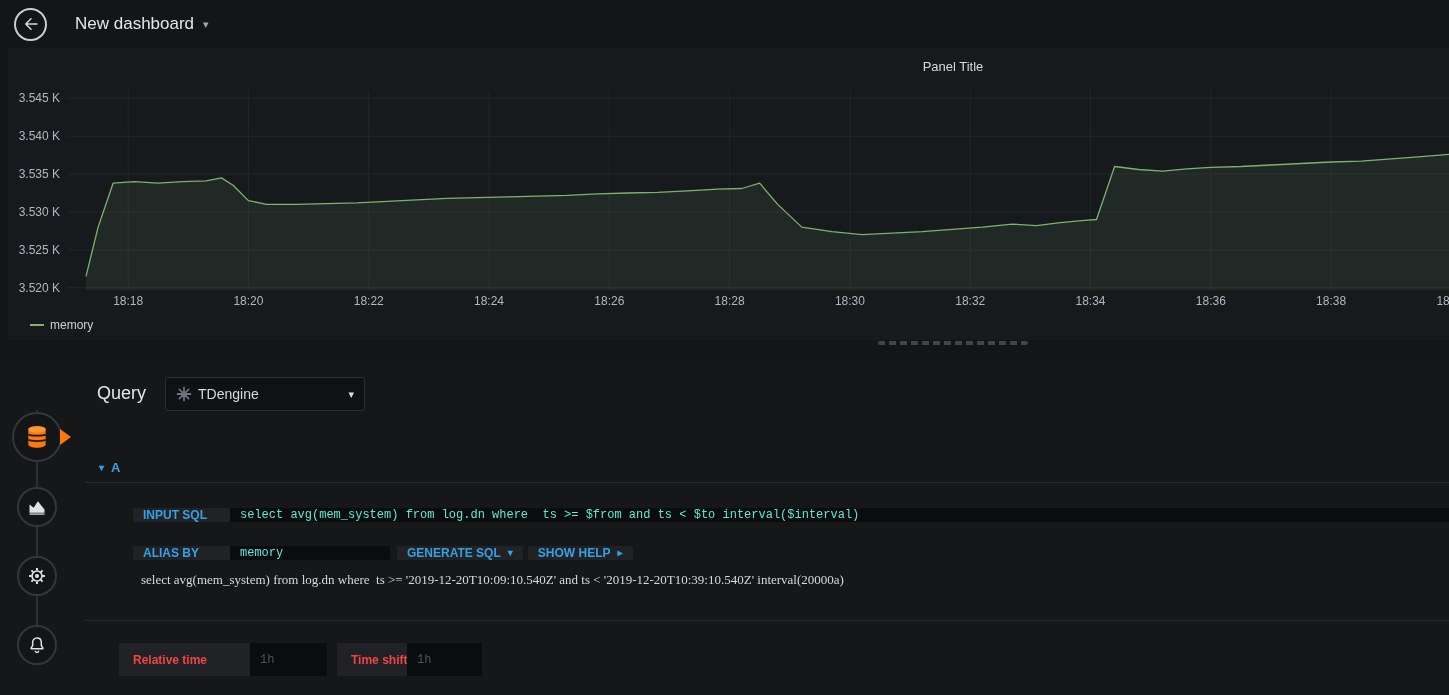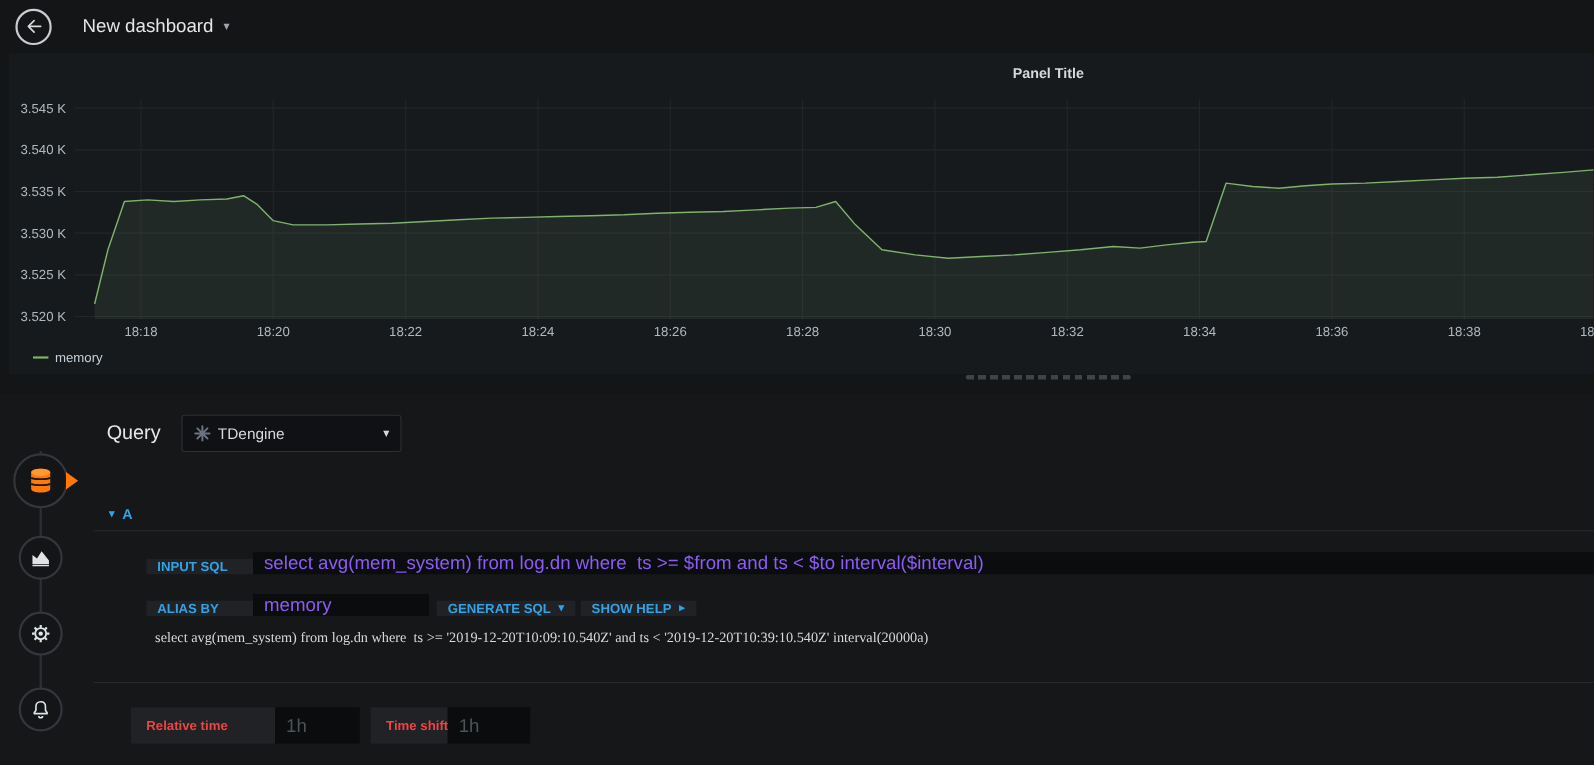--- a/index.html
+++ b/index.html
@@ -9,21 +9,21 @@
 
   
   .topbar{position:absolute;left:0;top:0;width:1449px;height:48px;display:flex;align-items:center;padding-left:14px}
   .back-btn{width:33px;height:33px;border-radius:50%;border:2px solid #c9ccd1;background:transparent;display:flex;align-items:center;justify-content:center;cursor:pointer;flex:0 0 auto}
   .dash-title{display:flex;align-items:center;gap:9px;margin-left:28px;cursor:pointer}
   .dash-title .t{font-size:17px;font-weight:500;color:#e4e6e8}
   .caret{color:#9fa6ad;font-size:11px;line-height:1}
 
   
   .panel{position:absolute;left:8px;top:48px;width:1441px;height:292px;background:#161a1d}
-  .panel-title{position:absolute;left:945px;top:11px;transform:translateX(-50%);font-size:13px;font-weight:700;color:#d8d9da;cursor:pointer;white-space:nowrap}
+  .panel-title{position:absolute;left:945px;top:11px;transform:translateX(-50%);font-size:13px;font-weight:400;color:#d8d9da;cursor:pointer;white-space:nowrap}
   #chart-svg{position:absolute;left:0;top:0;display:block}
   .legend{position:absolute;left:22px;top:270px;display:flex;align-items:center;font-size:12px;color:#c7d0d9}
   .legend-item{display:flex;align-items:center;cursor:pointer}
   .legend .swatch{display:inline-block;width:14px;height:2px;margin-right:6px;background:#7eb26d}
 
   .resize-handle{position:absolute;left:878px;top:341px;width:150px;height:4px;border-radius:2px;background:repeating-linear-gradient(90deg,#3f434a 0 7px,transparent 7px 11px);cursor:row-resize}
 
   
   .editor-bg{position:absolute;left:0;top:358px;width:1449px;height:337px;background:#161719}
 
@@ -46,21 +46,21 @@
   .d1{top:482px}.d2{top:620px}
   .row{position:absolute;display:flex;align-items:flex-end;height:33px}
   .row-inputsql{left:133px;top:489px;width:1316px}
   .row-alias{left:133px;top:527px}
   .cell{background:#202226;display:flex;align-items:center;padding:0 10px;white-space:nowrap}
   .cell.blue{color:#33a2e5;font-size:12px;font-weight:700}
   .cell.lbl{width:97px;flex:0 0 auto}
   .cell.white{color:#ef4444;font-size:12px;font-weight:700;padding:0 14px}
   .cell.rt{width:131px}
   .cell.tsh{width:70px;margin-left:10px}
-  .input{background:#0b0c0e;border:none;outline:none;color:#8b5cf6;font-size:17px;padding:0 10px;font-family:Liberation Sans, sans-serif}
+  .input{background:#0b0c0e;border:none;outline:none;color:#5eead4;font-size:12px;padding:0 10px;font-family:Liberation Mono, monospace}
   .input.sql{flex:1;min-width:0}
   .input.alias{width:160px}
   .btn{margin-left:7px;gap:7px;cursor:pointer}
   .btn.help{margin-left:5px}
   .btn .caret{font-size:10px;color:#33a2e5}
   .generated-sql{position:absolute;left:141px;top:572px;font-family:Liberation Serif, serif;font-size:13px;color:#d8d9da;white-space:pre}
   .time-row{position:absolute;left:119px;top:643px;display:flex;height:33px}
   .input.time1{width:77px}
   .input.time2{width:75px}
   input::placeholder{color:#4d5359}

